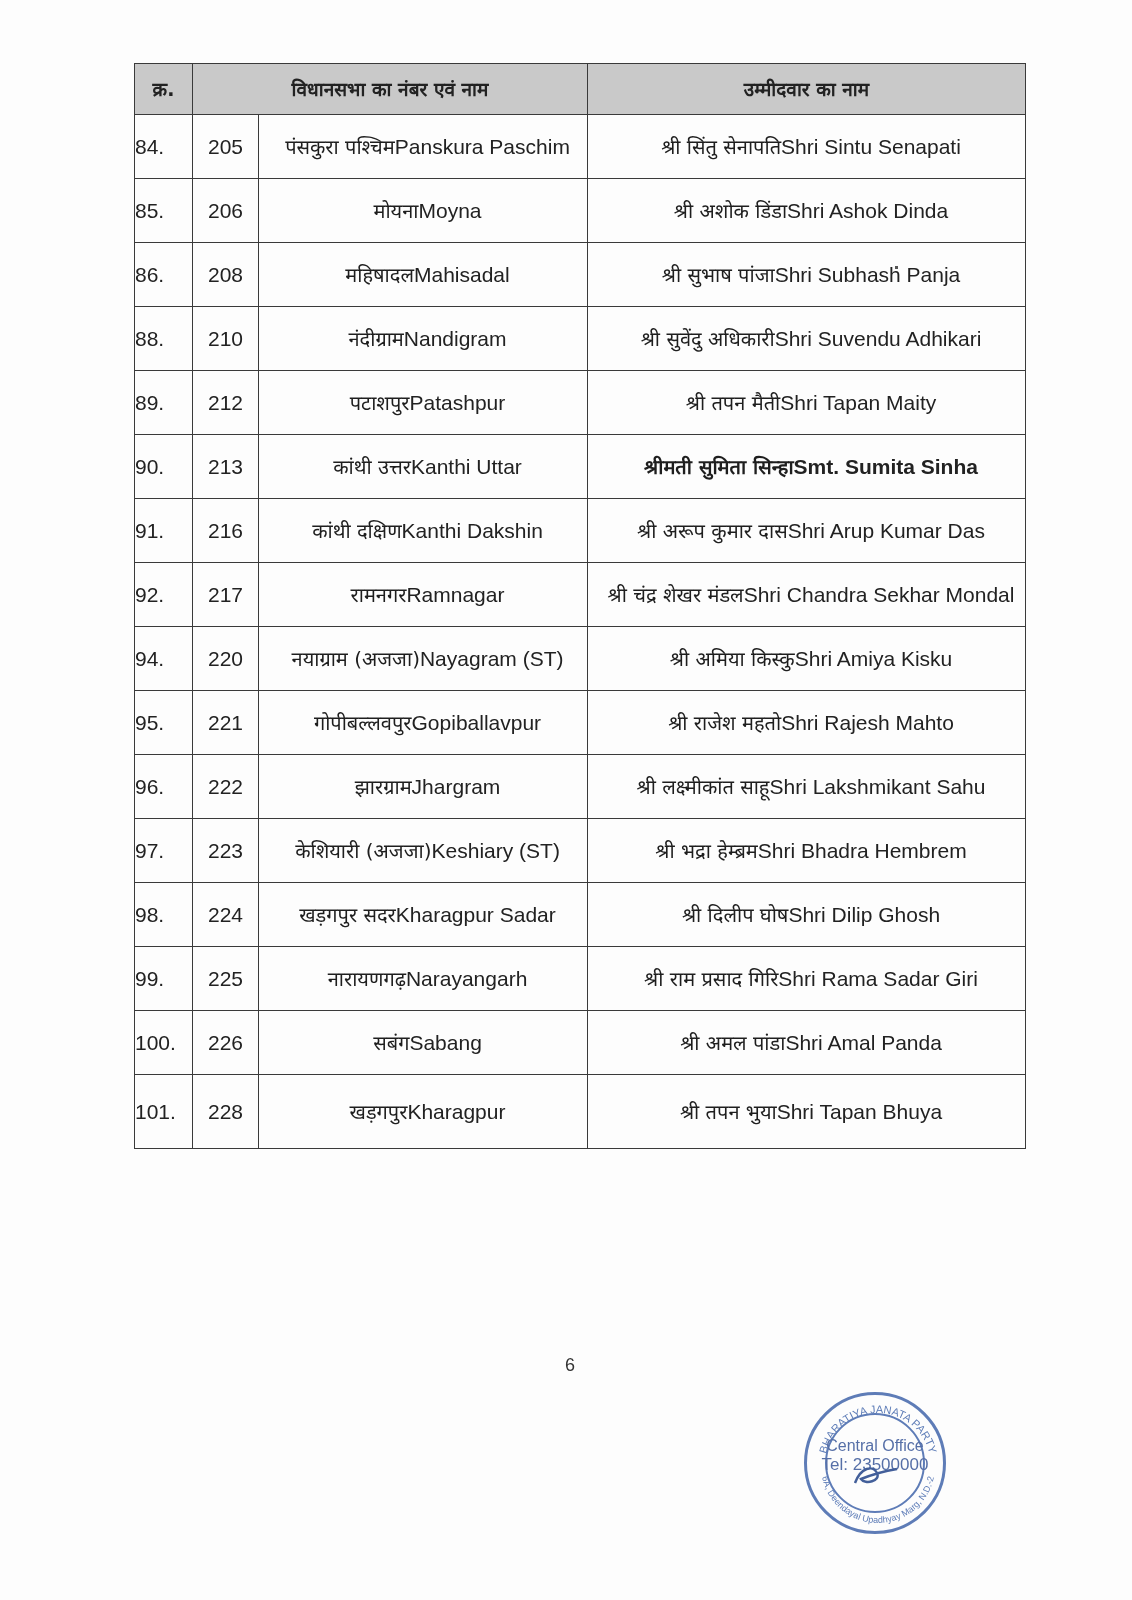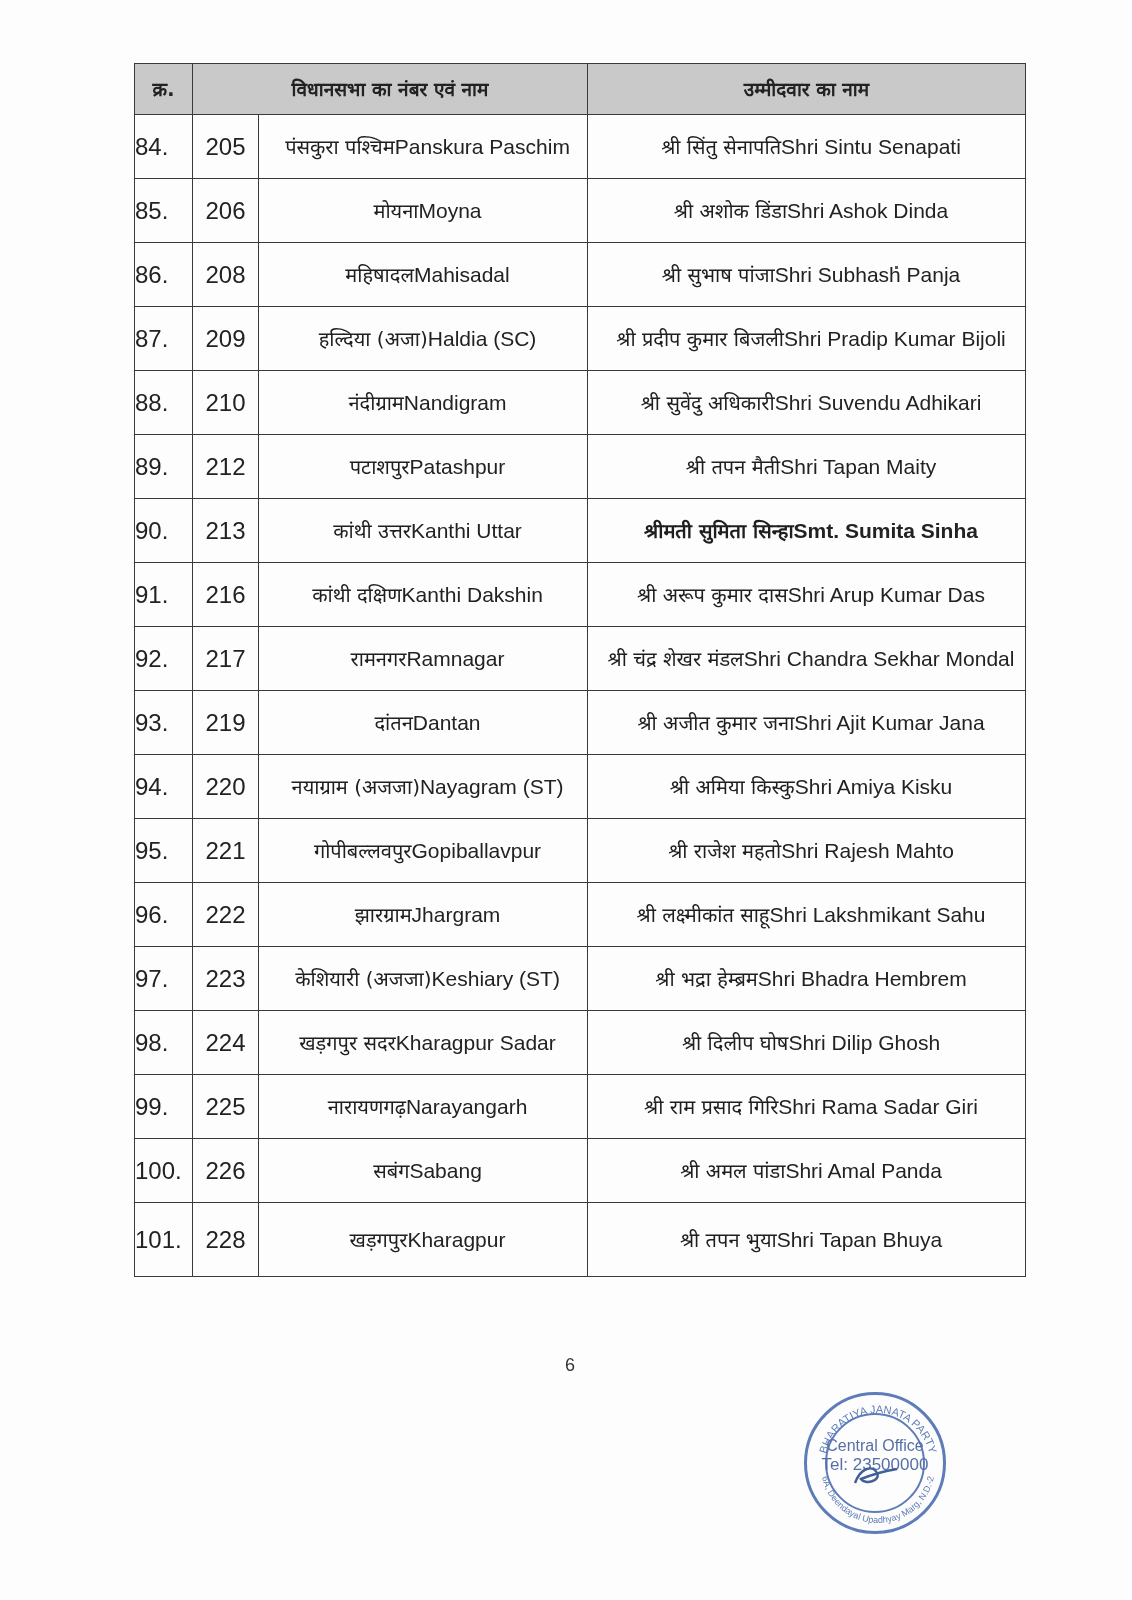--- a/index.html
+++ b/index.html
@@ -46,21 +46,21 @@
     }
     col.c-sn { width: 58px; }
     col.c-no { width: 66px; }
     col.c-ac { width: 329px; }
     col.c-cand { width: 438px; }
 
     tbody tr { height: 64px; }
     tbody tr.tall { height: 74px; }
 
     td.sn, td.acno {
-      font-size: 24px;
+      font-size: 21px;
       text-align: center;
       color: #222;
       margin-top: 16px;
     }
     td.acno { text-align: center; padding-right: 10px; }
     td.sn { text-align: left; padding-left: 10px; }
 
     .cell-two {
       display: flex;
       flex-direction: row;
@@ -203,36 +203,20 @@
             </div>
           </td>
           <td class="cand">
             <div class="cell-two">
               <span class="hi">श्री सुभाष पांजा</span>
               <span class="en">Shri Subhash Panja</span>
             </div>
           </td>
         </tr>
         <tr>
-          <td class="sn">87.</td>
-          <td class="acno">209</td>
-          <td class="ac">
-            <div class="cell-two">
-              <span class="hi">हल्दिया (अजा)</span>
-              <span class="en">Haldia (SC)</span>
-            </div>
-          </td>
-          <td class="cand">
-            <div class="cell-two">
-              <span class="hi">श्री प्रदीप कुमार बिजली</span>
-              <span class="en">Shri Pradip Kumar Bijoli</span>
-            </div>
-          </td>
-        </tr>
-        <tr>
           <td class="sn">88.</td>
           <td class="acno">210</td>
           <td class="ac">
             <div class="cell-two">
               <span class="hi">नंदीग्राम</span>
               <span class="en">Nandigram</span>
             </div>
           </td>
           <td class="cand">
             <div class="cell-two">
@@ -295,36 +279,20 @@
           <td class="ac">
             <div class="cell-two">
               <span class="hi">रामनगर</span>
               <span class="en">Ramnagar</span>
             </div>
           </td>
           <td class="cand">
             <div class="cell-two">
               <span class="hi">श्री चंद्र शेखर मंडल</span>
               <span class="en">Shri Chandra Sekhar Mondal</span>
-            </div>
-          </td>
-        </tr>
-        <tr>
-          <td class="sn">93.</td>
-          <td class="acno">219</td>
-          <td class="ac">
-            <div class="cell-two">
-              <span class="hi">दांतन</span>
-              <span class="en">Dantan</span>
-            </div>
-          </td>
-          <td class="cand">
-            <div class="cell-two">
-              <span class="hi">श्री अजीत कुमार जना</span>
-              <span class="en">Shri Ajit Kumar Jana</span>
             </div>
           </td>
         </tr>
         <tr>
           <td class="sn">94.</td>
           <td class="acno">220</td>
           <td class="ac">
             <div class="cell-two">
               <span class="hi">नयाग्राम (अजजा)</span>
               <span class="en">Nayagram (ST)</span>

